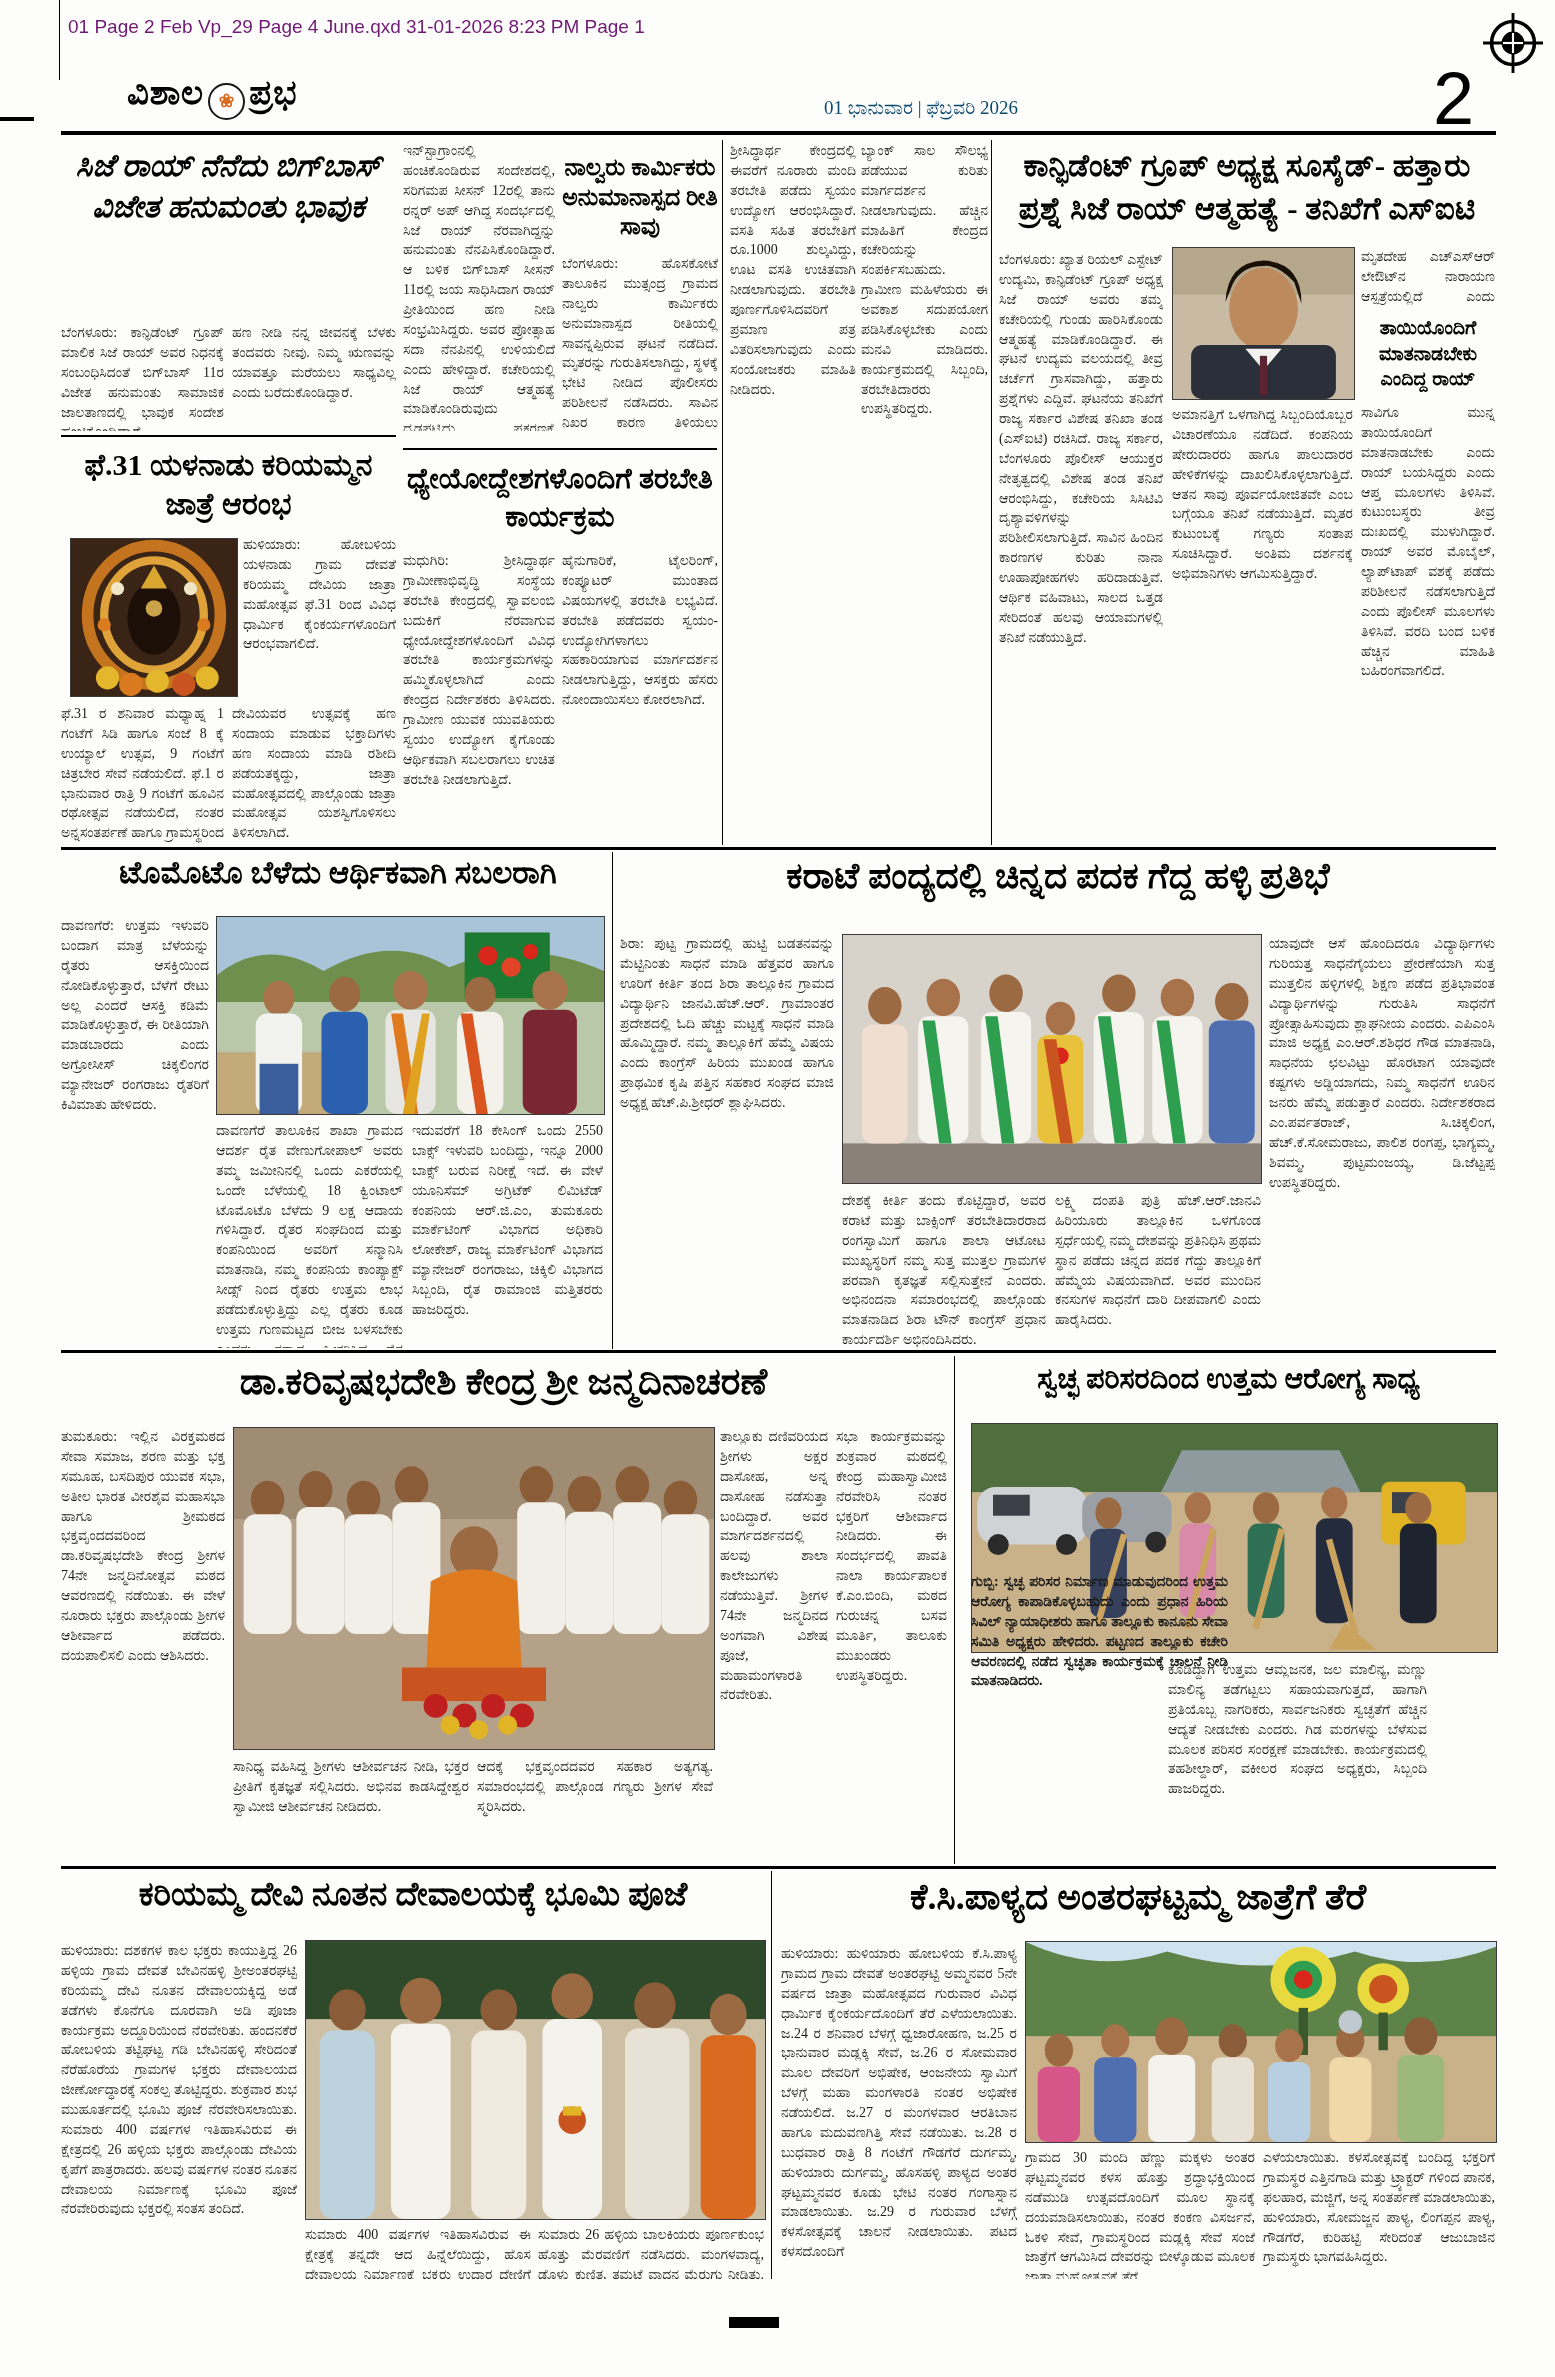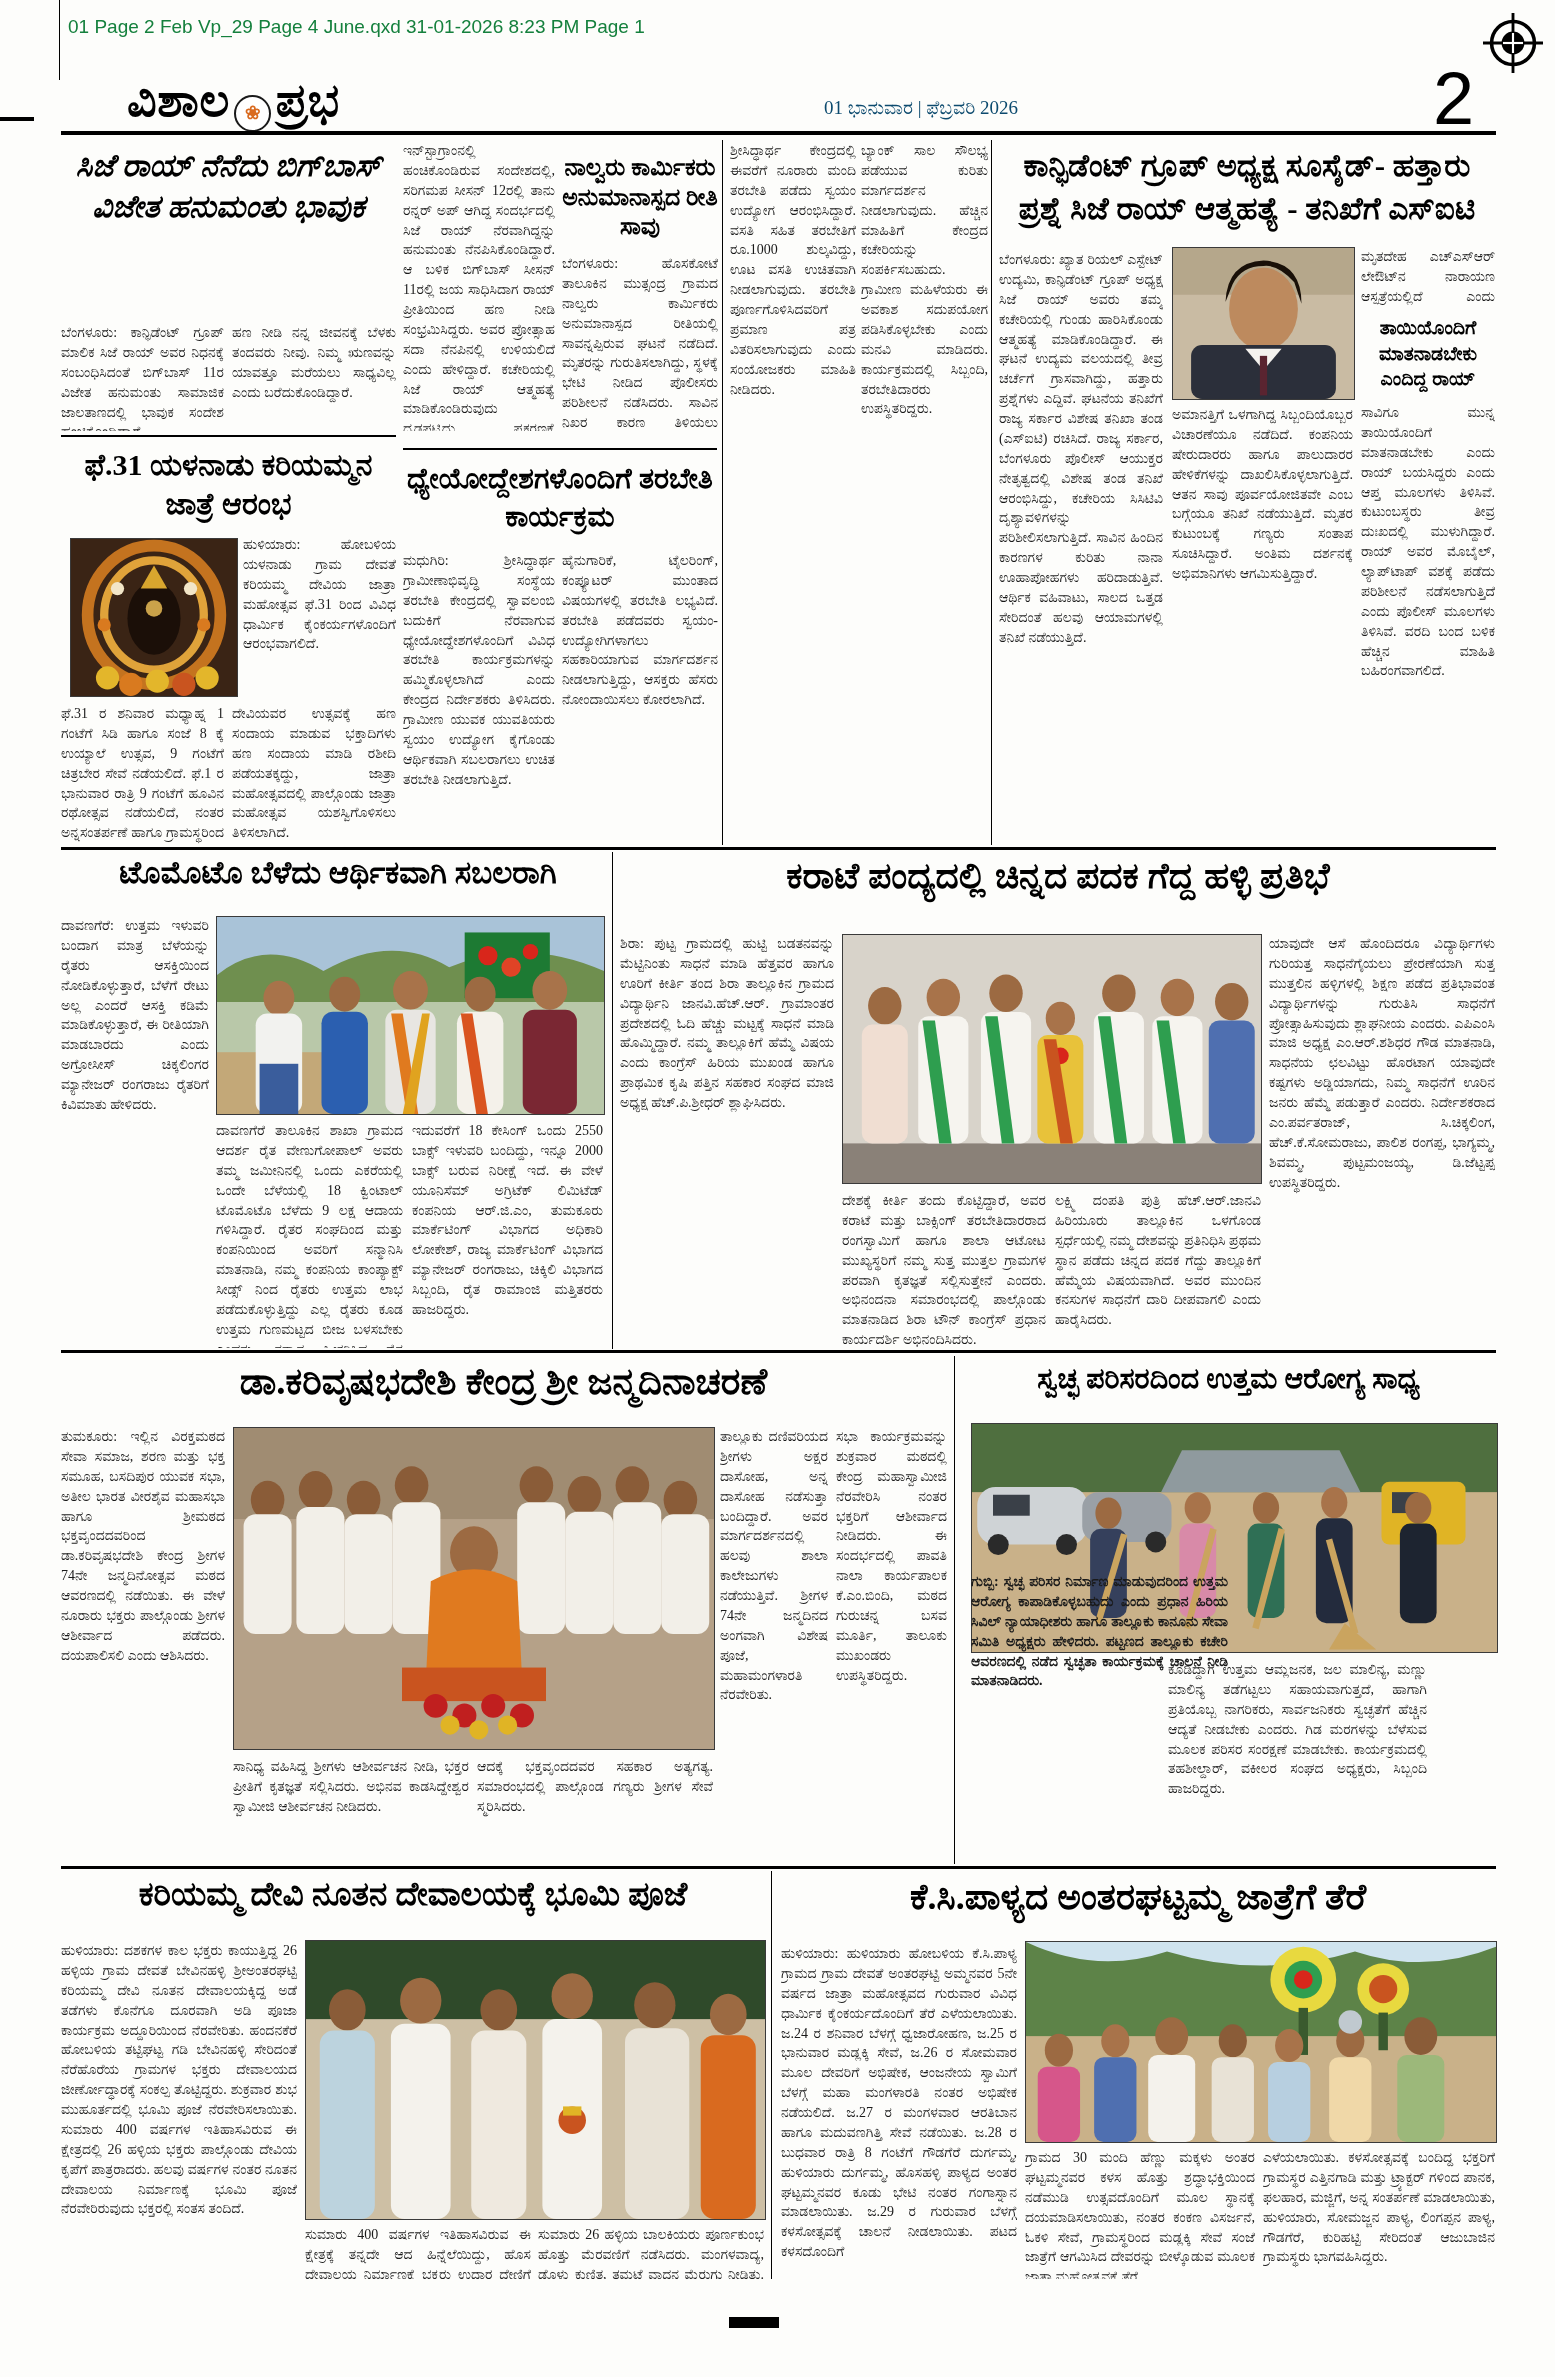--- a/index.html
+++ b/index.html
@@ -15,29 +15,29 @@
   .headline{
     font-weight:bold;text-align:center;color:#000;overflow:hidden;
     font-family:"Liberation Serif","DejaVu Serif",serif;
   }
   .subhead{font-weight:bold;text-align:center;color:#000;overflow:hidden;}
   .rule-h{background:#000;}
   .rule-v{background:#000;}
   .photo{overflow:hidden;border:0.7px solid #3a3a3a;background:#ccc;}
   .photo svg{display:block;width:100%;height:100%;}
   .printline{
-    font-family:"Liberation Sans","DejaVu Sans",sans-serif;font-size:19px;color:#15803d;
+    font-family:"Liberation Sans","DejaVu Sans",sans-serif;font-size:19px;color:#701a75;
     white-space:nowrap;
   }
   .dateline{font-size:19px;color:#0c4a6e;white-space:nowrap;}
   .pagenum{
     font-family:"Liberation Sans","DejaVu Sans",sans-serif;font-size:74px;font-weight:500;color:#000;
   }
   .masthead{white-space:nowrap;font-weight:bold;color:#000;}
-  .masthead .word{font-size:46px;letter-spacing:0.7px;}
+  .masthead .word{font-size:34px;letter-spacing:0.7px;}
   .logo-dot{
     display:inline-block;width:33px;height:33px;border-radius:50%;
     border:2.1px solid #1a1a1a;background:#fff;vertical-align:middle;margin:0 4.3px;
     text-align:center;line-height:31px;font-size:18.6px;color:#d96a1f;overflow:hidden;
   }
 </style>
 </head>
 <body>
 
 <div class="abs printline" style="left:68px;top:15.7px;">01 Page 2 Feb Vp_29 Page 4 June.qxd  31-01-2026  8:23 PM  Page 1</div>

